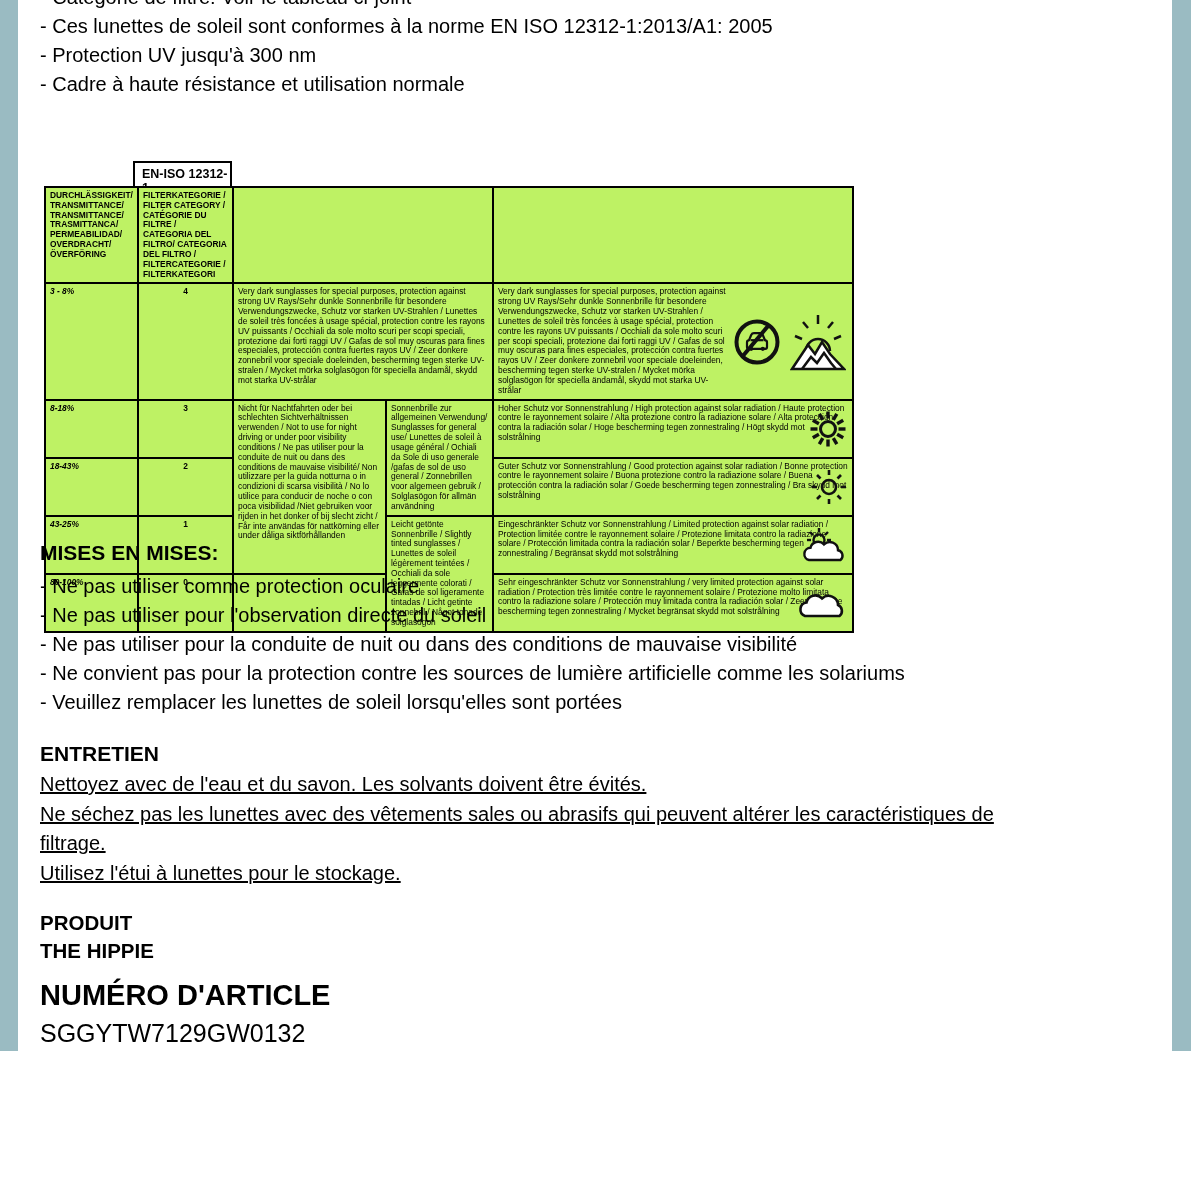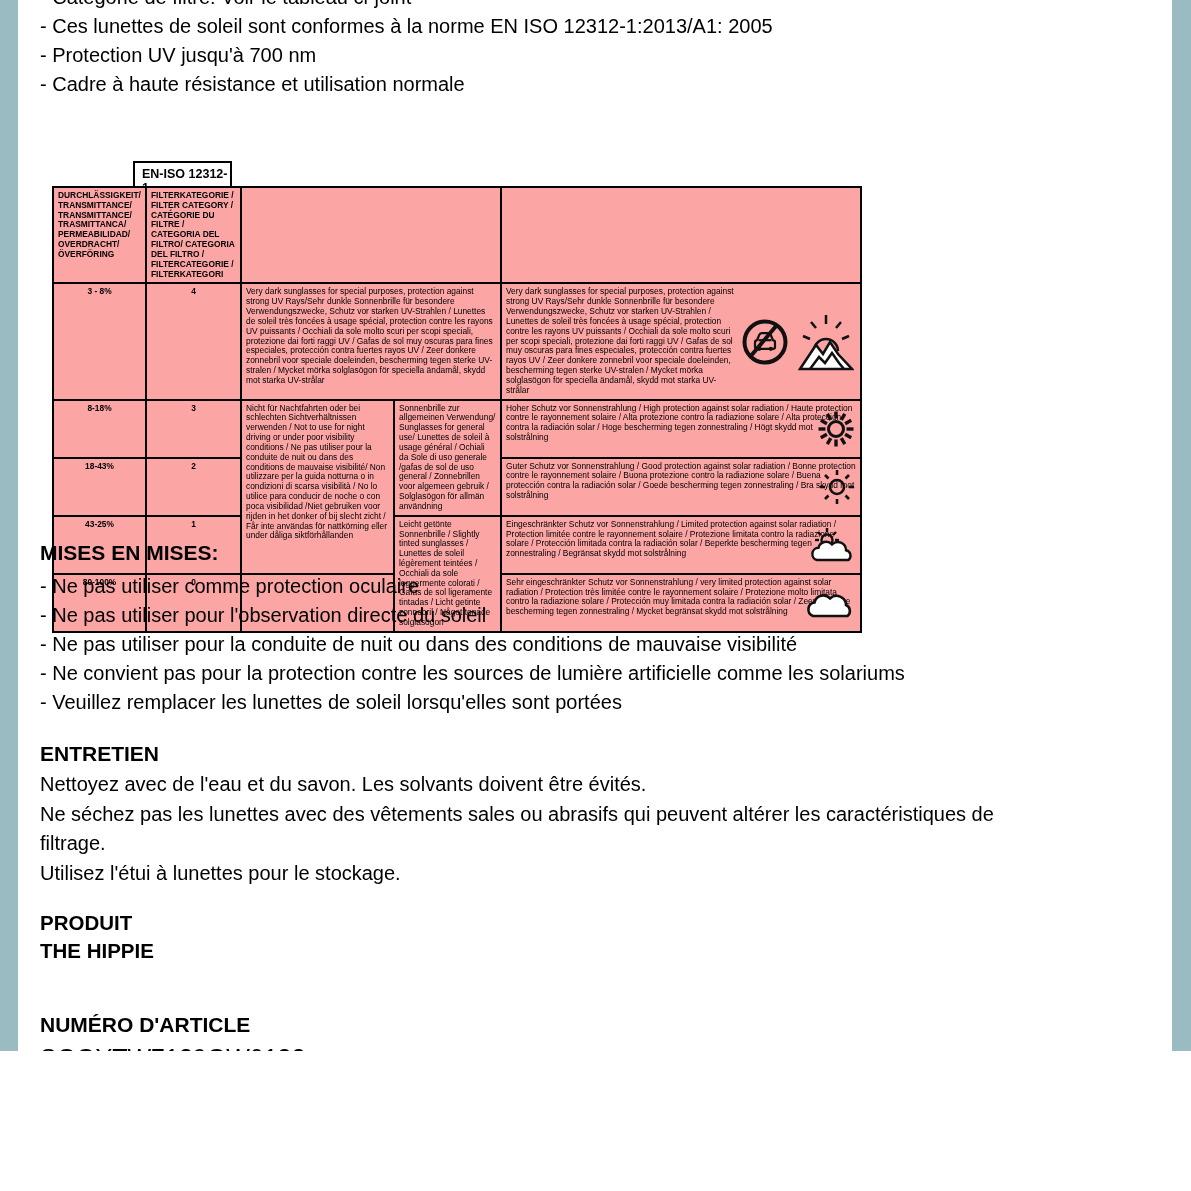--- a/index.html
+++ b/index.html
@@ -10,57 +10,57 @@
   .band-right{right:0;width:19px;}
 
   
   .intro{position:absolute;left:40px;top:-17px;width:1110px;font-size:20px;line-height:29px;}
   .intro div{white-space:nowrap;}
 
   
   .tablewrap{position:absolute;left:40px;top:161px;width:810px;}
   .isobox{position:absolute;left:93px;top:0;width:99px;height:27px;border:2px solid #000;
           box-sizing:border-box;font-weight:bold;font-size:12.5px;padding:4px 0 0 7px;background:#fff;}
-  table.ft{position:absolute;left:12px;top:25px;border-collapse:collapse;table-layout:fixed;width:808px;background:#fca5a5;}
+  table.ft{position:absolute;left:4px;top:25px;border-collapse:collapse;table-layout:fixed;width:808px;background:#bef264;}
   table.ft td{border:2px solid #000;vertical-align:top;padding:3px 4px;font-size:8.4px;line-height:1.17;
               overflow:hidden;box-sizing:border-box;}
   td.hdr{font-weight:bold;font-size:7.8px;line-height:1.16;white-space:pre-line;padding-top:4px;}
-  td.tcell{text-align:center;vertical-align:middle;font-weight:bold;font-size:15px;padding:0;}
+  td.tcell{vertical-align:middle;font-weight:bold;font-size:15px;padding:0;font-style:italic;}
   td.ccell{text-align:center;vertical-align:middle;font-weight:bold;font-size:27px;padding:0;}
   td.protcell{position:relative;padding-right:54px;}
   .cellicon{position:absolute;right:4px;top:50%;transform:translateY(-50%);}
   .r4flex{display:flex;align-items:center;gap:4px;height:100%;}
   .r4text{flex:1;}
   .r4icons{display:flex;align-items:center;gap:8px;flex:0 0 auto;padding-right:2px;}
 
   
   .warnings{position:absolute;left:40px;top:541px;width:1115px;}
   .sect-title{font-weight:bold;font-size:21px;}
   .warnings .items{margin-top:7px;font-size:20px;line-height:29px;}
   .care{position:absolute;left:40px;top:742px;width:1000px;}
-  .care .lines{margin-top:4px;font-size:20px;line-height:29.5px;}
+  .care .lines{margin-top:4px;font-size:20px;line-height:29.5px;text-decoration:underline;}
   .product{position:absolute;left:40px;top:909px;font-weight:bold;font-size:20.5px;line-height:28px;}
   .articles{position:absolute;left:40px;top:979px;}
-  .articles .sect-title{font-size:21px;margin-top:34px;}
+  .articles .sect-title{font-size:29px;}
   .articles .nums{margin-top:7px;font-size:25px;line-height:29px;}
 
   
   .photo{position:absolute;left:540px;top:1053px;width:645px;height:138px;}
 </style>
 </head>
 <body>
 
 <div class="page">
   <div class="band band-left"></div>
   <div class="band band-right"></div>
 
   <div class="intro">
     <div>- Catégorie de filtre: Voir le tableau ci-joint</div>
     <div>- Ces lunettes de soleil sont conformes à la norme EN ISO 12312-1:2013/A1: 2005</div>
-    <div>- Protection UV jusqu'à 700 nm</div>
+    <div>- Protection UV jusqu'à 300 nm</div>
     <div>- Cadre à haute résistance et utilisation normale</div>
   </div>
 
   <div class="tablewrap">
     <div class="isobox">EN-ISO 12312-1</div>
     <table class="ft">
       <colgroup>
           <col style="width:93px">
           <col style="width:95px">
           <col style="width:153px">

